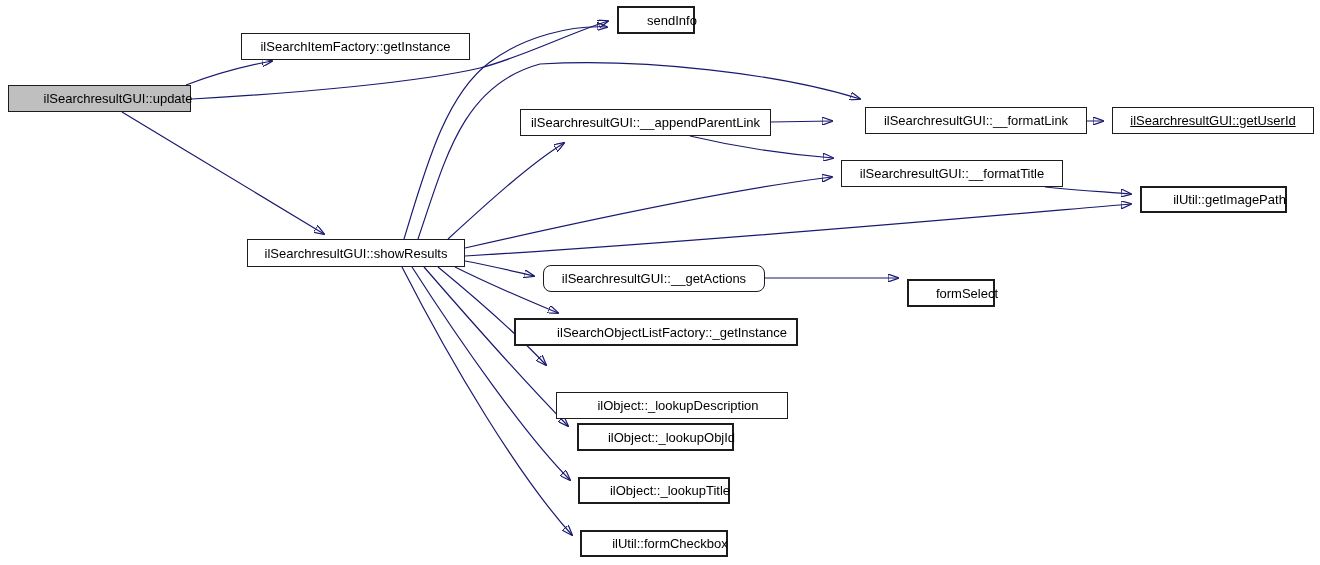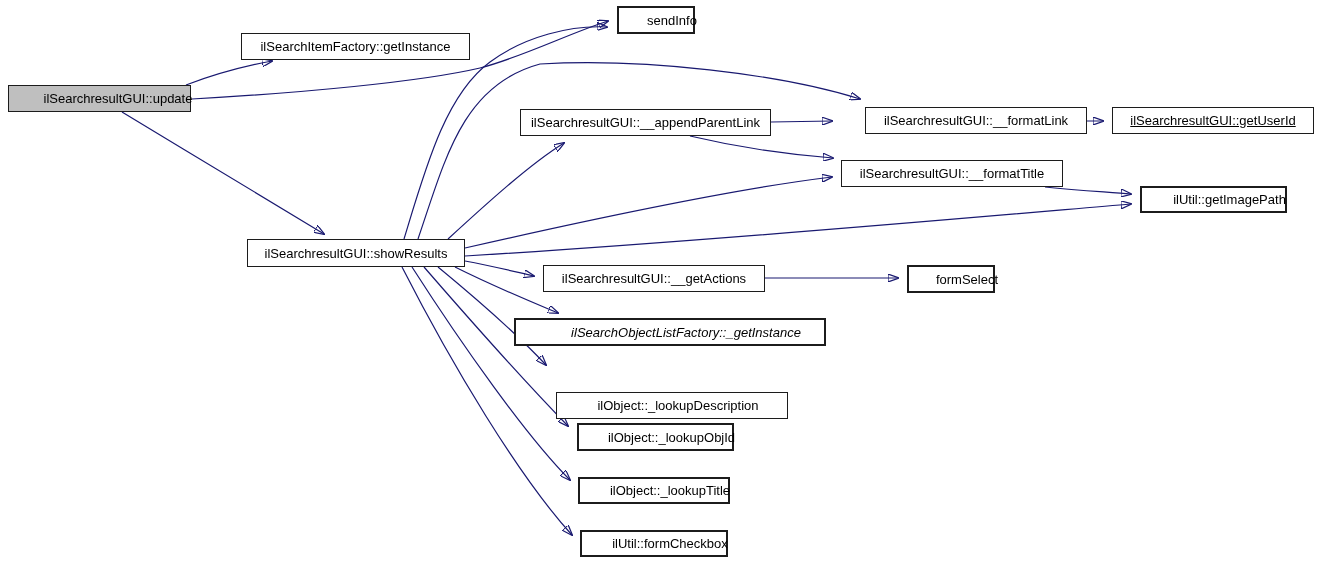--- a/index.html
+++ b/index.html
@@ -100,25 +100,25 @@
   <div class="node" style="left:841px; top:107px; width:222px; height:27px;margin-left:24px;">ilSearchresultGUI::__formatLink</div>
 
   <div class="node" style="left:1112px; top:107px; width:202px; height:27px;text-decoration:underline;">ilSearchresultGUI::getUserId</div>
 
   <div class="node" style="left:841px; top:160px; width:222px; height:27px;">ilSearchresultGUI::__formatTitle</div>
 
   <div class="node bold" style="left:1140px; top:186px; width:147px; height:27px;">ilUtil::getImagePath</div>
 
   <div class="node" style="left:247px; top:239px; width:218px; height:28px;">ilSearchresultGUI::showResults</div>
 
-  <div class="node" style="left:543px; top:265px; width:222px; height:27px;">ilSearchresultGUI::__getActions</div>
+  <div class="node" style="left:543px; top:265px; width:222px; height:27px;border-radius:8px;">ilSearchresultGUI::__getActions</div>
 
-  <div class="node bold" style="left:907px; top:265px; width:88px; height:28px;">formSelect</div>
+  <div class="node bold" style="left:907px; top:279px; width:88px; height:28px;">formSelect</div>
 
-  <div class="node bold" style="left:514px; top:318px; width:312px; height:28px;font-style:italic;">ilSearchObjectListFactory::_getInstance</div>
+  <div class="node bold" style="left:514px; top:318px; width:284px; height:28px;">ilSearchObjectListFactory::_getInstance</div>
 
   <div class="node" style="left:556px; top:392px; width:232px; height:27px;padding-left:16px;">ilObject::_lookupDescription</div>
 
   <div class="node bold" style="left:577px; top:423px; width:157px; height:28px;">ilObject::_lookupObjId</div>
 
   <div class="node bold" style="left:578px; top:477px; width:152px; height:27px;">ilObject::_lookupTitle</div>
 
   <div class="node bold" style="left:580px; top:530px; width:148px; height:27px;">ilUtil::formCheckbox</div>
 
 </div>

